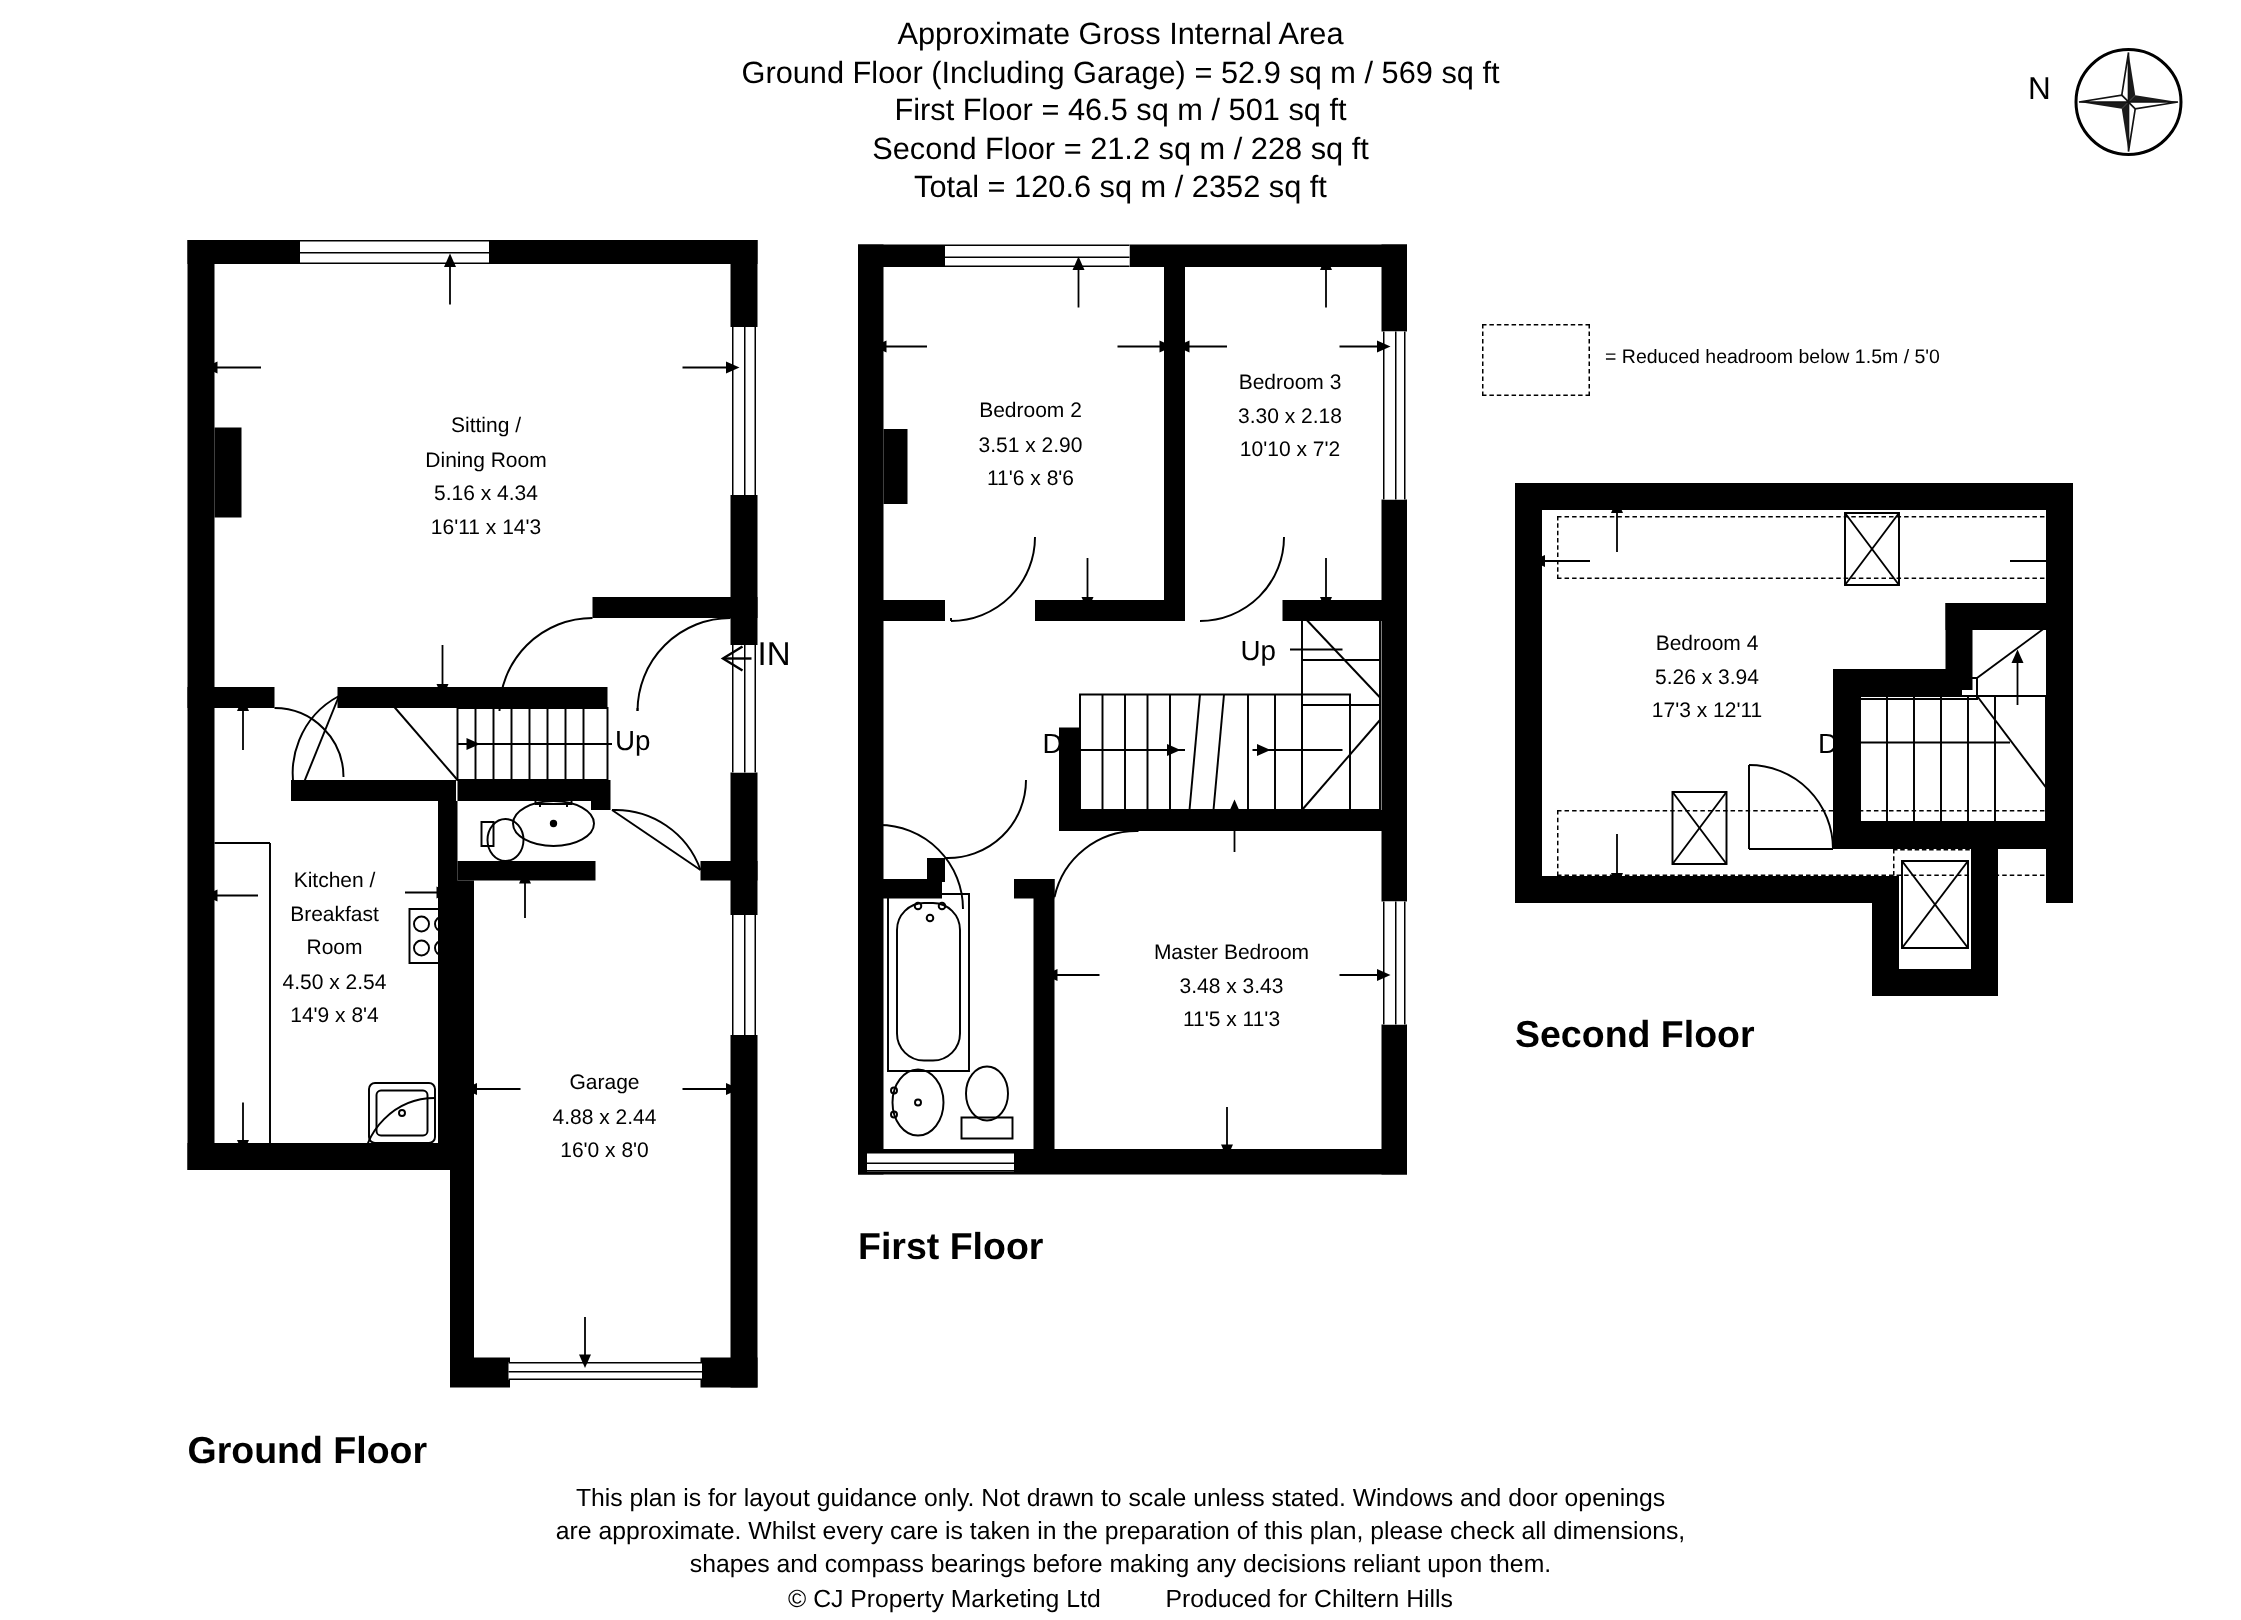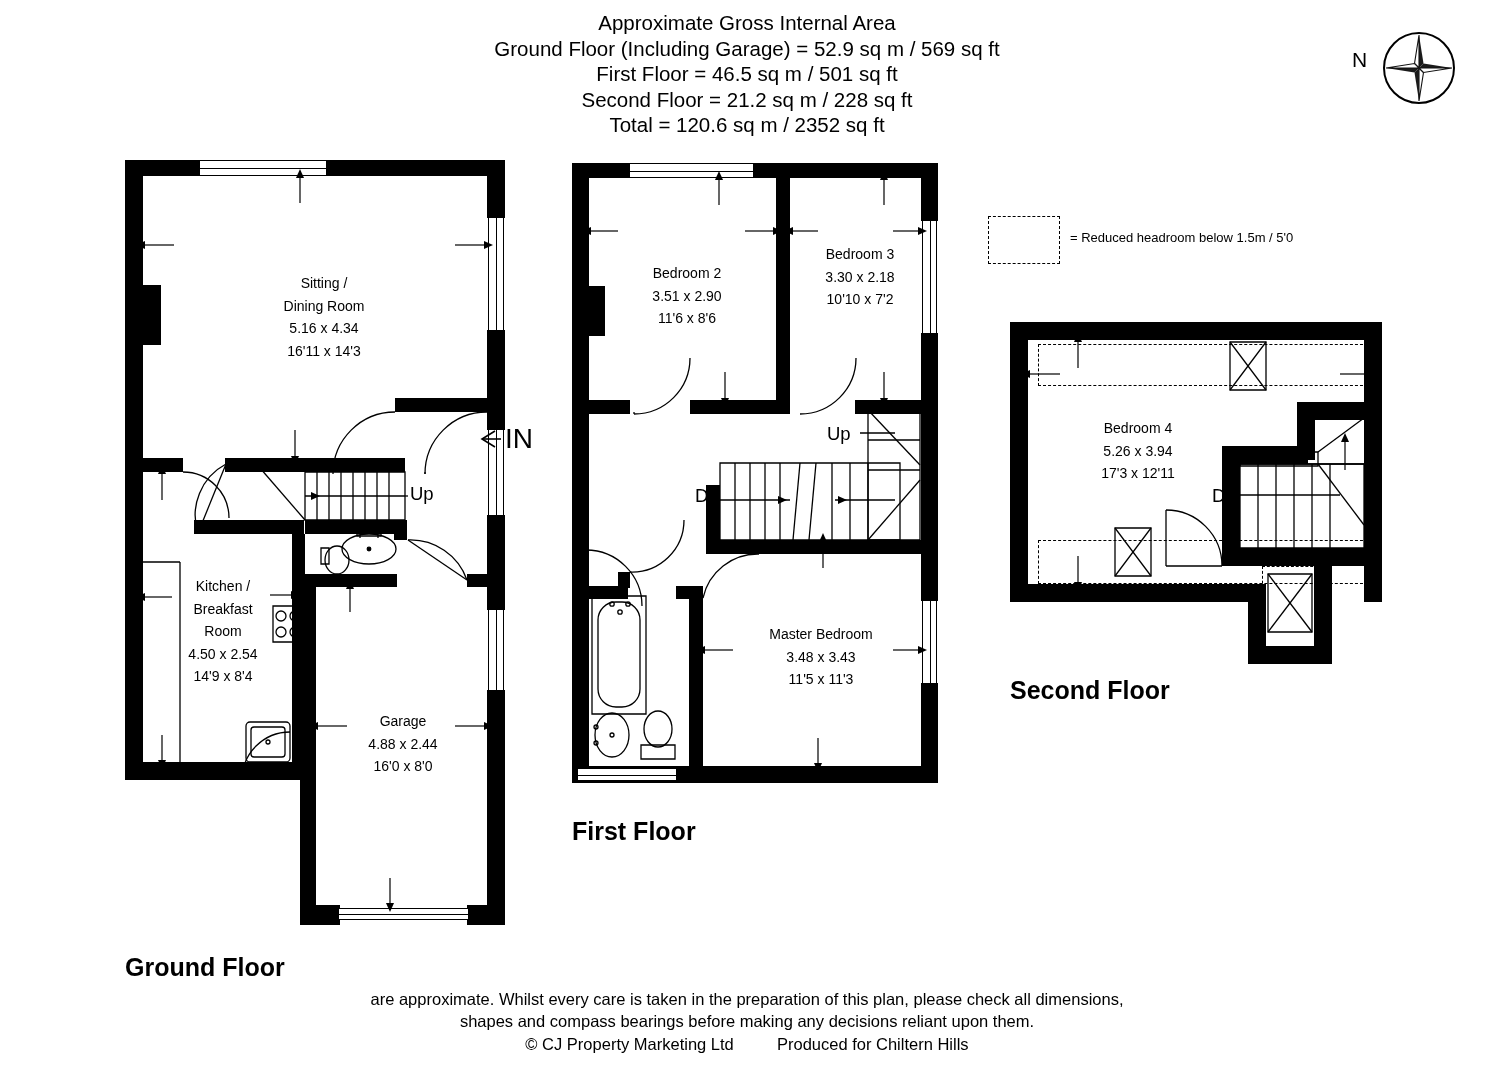--- a/index.html
+++ b/index.html
@@ -33,21 +33,21 @@
   .win.h{border-left:none;border-right:none;}
   .win.h::before{content:"";position:absolute;left:0;right:0;top:50%;
                  border-top:1px solid #000;}
   .win.v{border-top:none;border-bottom:none;}
   .win.v::before{content:"";position:absolute;top:0;bottom:0;left:50%;
                  border-left:1px solid #000;}
   .dash{position:absolute;border:1.2px dashed #000;box-sizing:border-box;}
   svg.ov{position:absolute;left:0;top:0;overflow:visible;pointer-events:none;}
   svg.ov line,svg.ov path,svg.ov polyline,svg.ov rect,svg.ov ellipse,svg.ov circle{
       vector-effect:non-scaling-stroke;}
-  .inlbl{position:absolute;font-size:28px;font-weight:500;}
+  .inlbl{position:absolute;font-size:22px;font-weight:500;}
 </style>
 </head>
 <body>
 
 <div id="header" class="abs">
   <div class="hline">Approximate Gross Internal Area</div>
   <div class="hline">Ground Floor (Including Garage) = 52.9 sq m / 569 sq ft</div>
   <div class="hline">First Floor = 46.5 sq m / 501 sq ft</div>
   <div class="hline">Second Floor = 21.2 sq m / 228 sq ft</div>
   <div class="hline">Total = 120.6 sq m / 2352 sq ft</div>
@@ -434,20 +434,21 @@
         <line x1="1345" y1="440" x2="1345" y2="470"></line>
           <path d="M1341 442 l4 -9 4 9 z" fill="#000" stroke="none"></path>
       </g>
     </g>
   </svg>
 
   <div class="floorcap abs" style="left:1010px;top:676px;">Second Floor</div>
 </div>
 
 <div id="footer" class="abs">
+  <div class="fline">This plan is for layout guidance only. Not drawn to scale unless stated. Windows and door openings</div>
   <div class="fline">are approximate. Whilst every care is taken in the preparation of this plan, please check all dimensions,</div>
   <div class="fline">shapes and compass bearings before making any decisions reliant upon them.</div>
   <div class="fline credit">
     <span>© CJ Property Marketing Ltd</span>
     <span class="gap"></span>
     <span>Produced for Chiltern Hills</span>
   </div>
 </div>
 
 </body></html>

